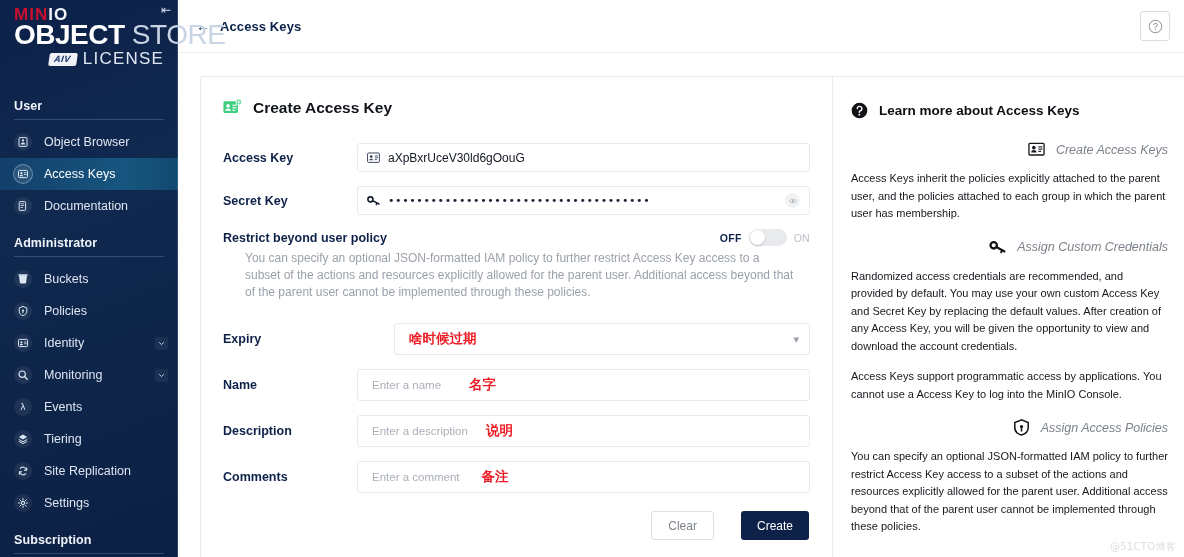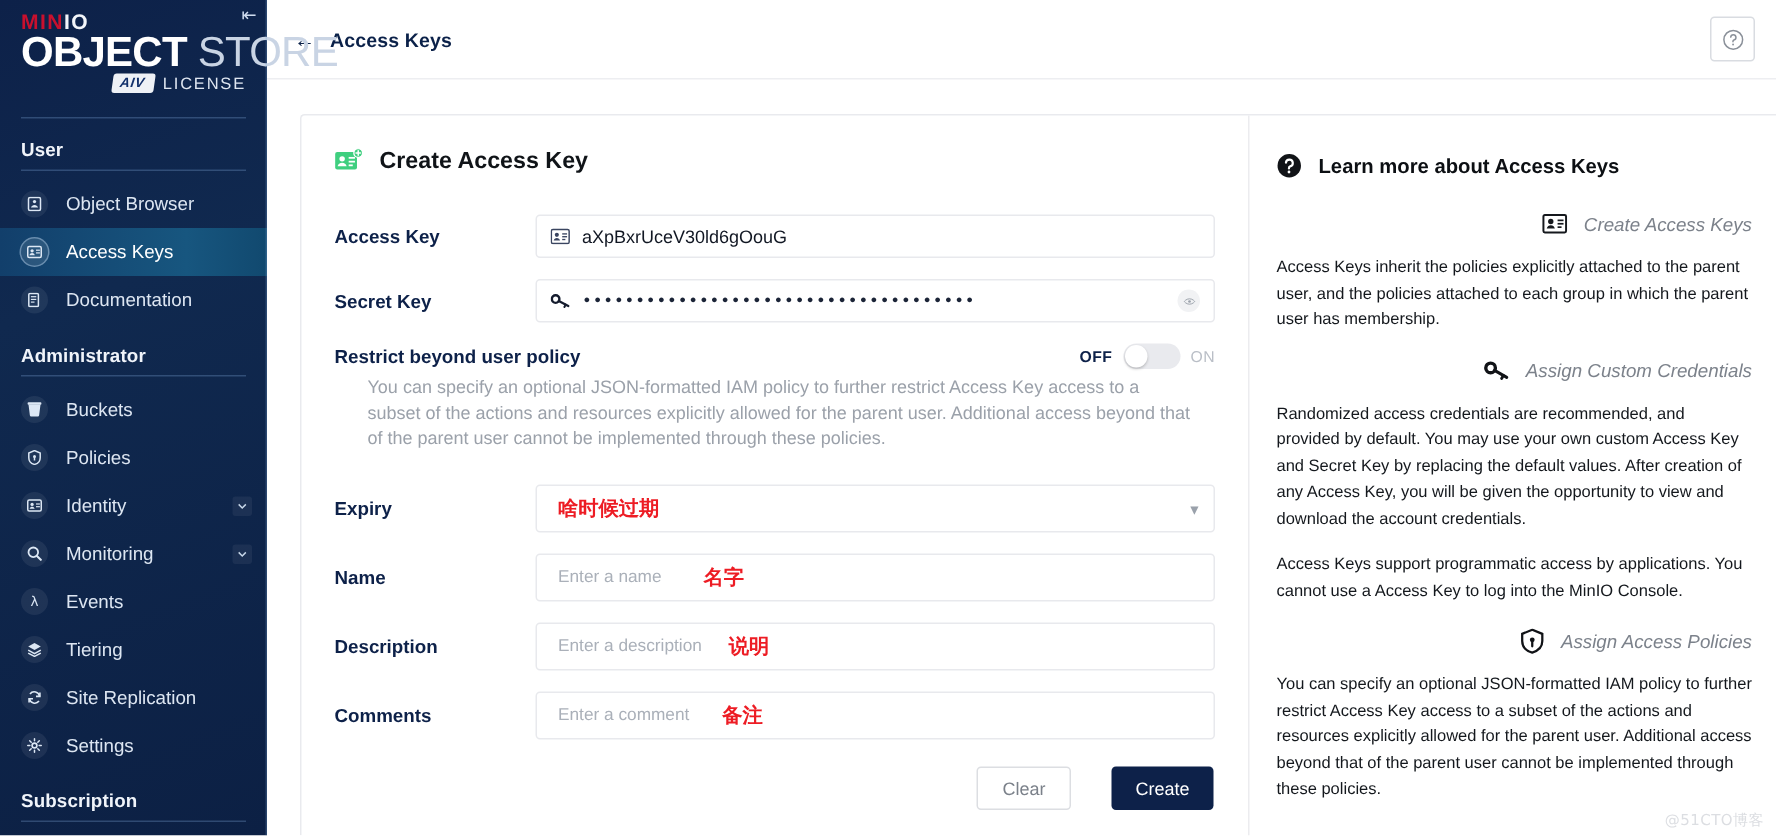--- a/index.html
+++ b/index.html
@@ -16,38 +16,38 @@
     width: 178px; height: 557px; flex: 0 0 178px;
     background: linear-gradient(160deg, #0d2149 0%, #10294f 35%, #0c2044 100%);
     color: #e6edf7; position: relative;
     display: flex; flex-direction: column;
   }
   .sidebar::after {
     content: ""; position: absolute; right: 0; top: 0;
     width: 1px; height: 100%; background: rgba(120,160,210,.28);
   }
   .logo-wrap { padding: 8px 12px 6px 14px; position: relative; }
-  .logo-minio { font-size: 14px; font-weight: bold; letter-spacing: 1px; line-height: 13px; }
+  .logo-minio { font-size: 17px; font-weight: bold; letter-spacing: 1px; line-height: 13px; }
   .logo-minio .mi { color: #c8102e; }
   .logo-minio .io { color: #f2f5fa; }
   .logo-main {
     font-size: 28px; font-weight: 800; letter-spacing: -0.5px;
     line-height: 26px; margin-top: 1px; white-space: nowrap;
   }
   .logo-main .obj { color: #ffffff; }
   .logo-main .sto { color: #c9d4e4; font-weight: 400; }
   .logo-row2 { display: flex; align-items: center; gap: 6px; justify-content: flex-end; padding-right: 2px; margin-top: 1px; }
   .badge-av {
     background: #eef1f6; color: #12306b; font-size: 9px; font-weight: 800;
     font-style: italic; padding: 1px 6px 1px 5px; border-radius: 2px;
     line-height: 11px; letter-spacing: .5px;
     transform: skewX(-8deg);
     display: inline-block;
   }
-  .logo-license { font-size: 11px; letter-spacing: 1.2px; color: #dfe6f1; font-weight: 500; }
+  .logo-license { font-size: 17px; letter-spacing: 1.2px; color: #dfe6f1; font-weight: 500; }
   .collapse-btn {
     position: absolute; right: 4px; top: 2px; width: 16px; height: 16px;
     color: #cfdcef; font-size: 12px; line-height: 16px; text-align: center; cursor: pointer;
   }
 
   .side-divider { height: 1px; background: rgba(130,170,220,.30); margin: 10px 14px 0 14px; }
   .side-section {
     font-size: 12.5px; font-weight: 700; color: #f0f4fa;
     padding: 14px 0 6px 14px; letter-spacing: .1px;
   }
@@ -129,21 +129,21 @@
     width: 15px; height: 15px; border-radius: 50%; background: #fff;
     position: absolute; top: 1px; left: 1px; box-shadow: 0 1px 2px rgba(0,0,0,.22);
   }
   .restrict-desc {
     font-size: 12px; color: #9ba1aa; line-height: 17px;
     padding-left: 22px; padding-right: 16px; margin-bottom: 22px;
   }
 
   .select-input {
     flex: 1; height: 32px; border: 1px solid #e8e9ed; border-radius: 3px;
-    display: flex; align-items: center; padding: 0 10px 0 14px; cursor: pointer;
+    display: flex; align-items: center; padding: 0 10px 0 14px; cursor: pointer; margin-left: 37px;
   }
   .select-chev { margin-left: auto; color: #9aa1ab; font-size: 11px; }
 
   .btn-row { display: flex; justify-content: flex-end; gap: 27px; margin-top: 18px; padding-right: 1px; }
   .btn {
     height: 29px; min-width: 62px; border-radius: 3px; font-size: 12px;
     display: flex; align-items: center; justify-content: center; cursor: pointer; padding: 0 16px;
   }
   .btn-clear { border: 1px solid #dcdee2; background: #fff; color: #7b818a; }
   .btn-create { background: #0d2149; color: #fff; font-weight: 500; }

